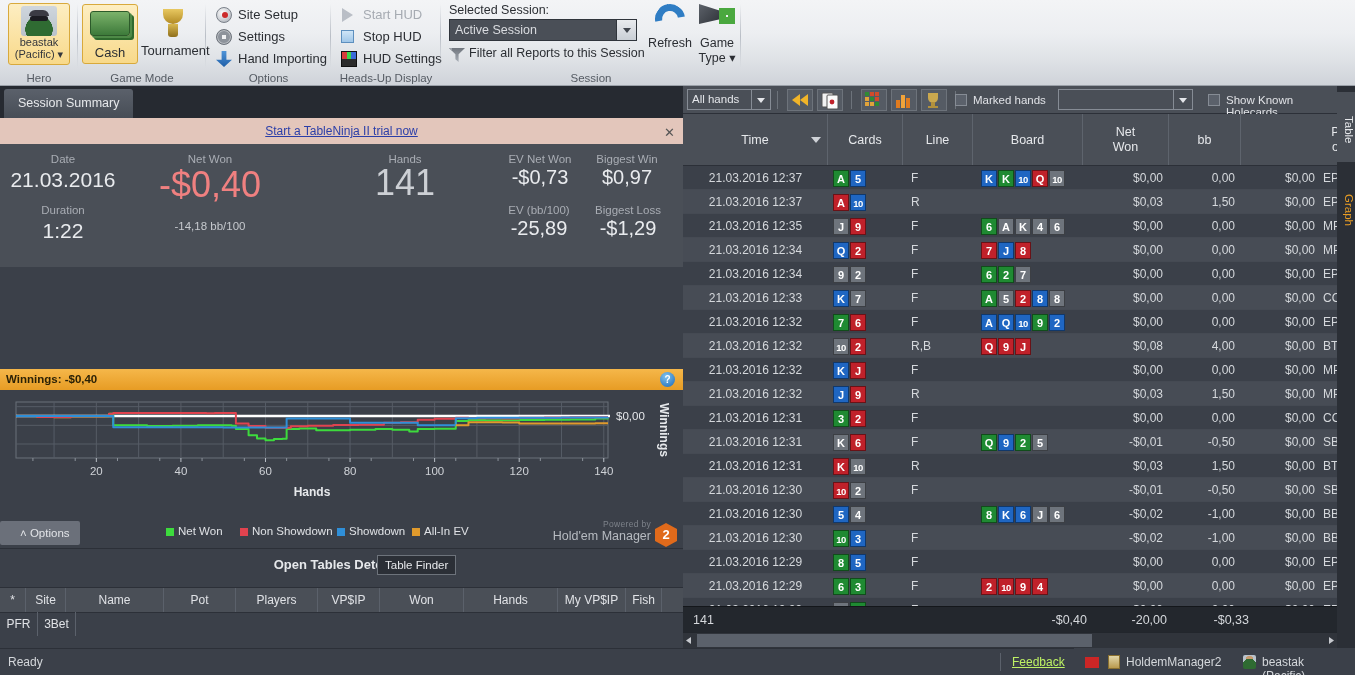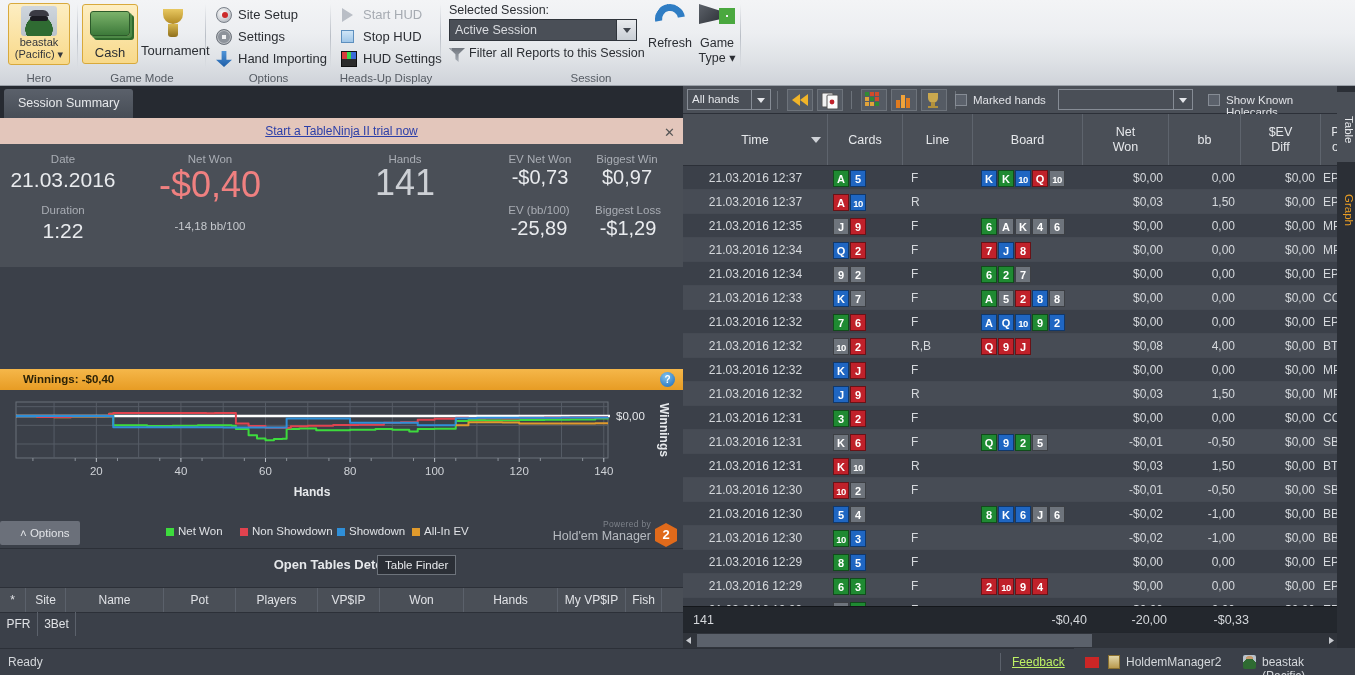--- a/index.html
+++ b/index.html
@@ -165,21 +165,21 @@
   .promo a{color:#2b3ea8;font-size:12px;text-decoration:underline;}
   .promo .x{position:absolute;right:8px;top:2px;color:#555;font-size:13px;cursor:pointer;}
 
   .summary{position:absolute;left:0;top:58px;width:683px;height:123px;background:#4a4f57;}
   .s-lab{position:absolute;font-size:11.5px;color:#a9adb4;text-align:center;}
   .s-val{position:absolute;color:#e9ebee;text-align:center;}
 
   .chart-head{
     position:absolute;left:0;top:283px;width:683px;height:21px;
     background:linear-gradient(to bottom,#f5b74a,#e79c24);
-    color:#2c2206;font-size:11.5px;font-weight:bold;line-height:21px;padding-left:23px;
+    color:#2c2206;font-size:11.5px;font-weight:bold;line-height:21px;padding-left:6px;
   }
   .help-ico{position:absolute;right:8px;top:3px;width:15px;height:15px;border-radius:50%;
     background:radial-gradient(circle at 40% 30%,#7fc2f0,#1a68b5);color:#fff;font-size:10px;
     line-height:15px;text-align:center;font-weight:bold;}
 
   .chartbox{position:absolute;left:0;top:304px;width:683px;height:127px;background:#3b4049;}
   .legendbar{position:absolute;left:0;top:431px;width:683px;height:31px;background:#3b4049;}
   .opt-tab{
     position:absolute;left:0;top:4px;height:24px;padding:0 10px 0 20px;line-height:24px;
     background:#6b707a;color:#e2e4e8;font-size:11.5px;border-radius:2px;
@@ -566,23 +566,20 @@
       <div class="ghead" id="ghead">
           <div class="hc" style="left: 0px; width: 145px;">Time</div>
           <span style="position: absolute; left: 128px; top: 23px; border-left: 5px solid transparent; border-right: 5px solid transparent; border-top: 6px solid rgb(207, 210, 215);"></span>
           <div class="hc" style="left: 145px; width: 75px;">Cards</div>
           <div class="hc" style="left: 220px; width: 70px;">Line</div>
           <div class="hc" style="left: 290px; width: 110px;">Board</div>
           <div class="hc" style="left: 400px; width: 86px;">
             <span style="line-height:15px">Net<br>Won</span>
           </div>
           <div class="hc" style="left: 486px; width: 72px;">bb</div>
-          <div class="hc" style="left: 558px; width: 80px;">
-            <span style="line-height:15px">$EV<br>Diff</span>
-          </div>
           <div class="hc" style="left: 638px; width: 30px;">
             <span style="line-height:15px">P<br>o</span>
           </div>
         </div>
       <div class="rows" id="rows">
           <div class="row">
             <div class="c " style="left: 0px; width: 145px; text-align: center;">21.03.2016 12:37</div>
             <div class="c " style="left: 150px; width: 70px;"><span class="card c-c">A</span><span class="card c-d">5</span></div>
             <div class="c " style="left: 228px; width: 62px;">F</div>
             <div class="c " style="left: 298px; width: 105px;"><span class="card c-d">K</span><span class="card c-c">K</span><span class="card c-d ten">10</span><span class="card c-h">Q</span><span class="card c-s ten">10</span></div>

